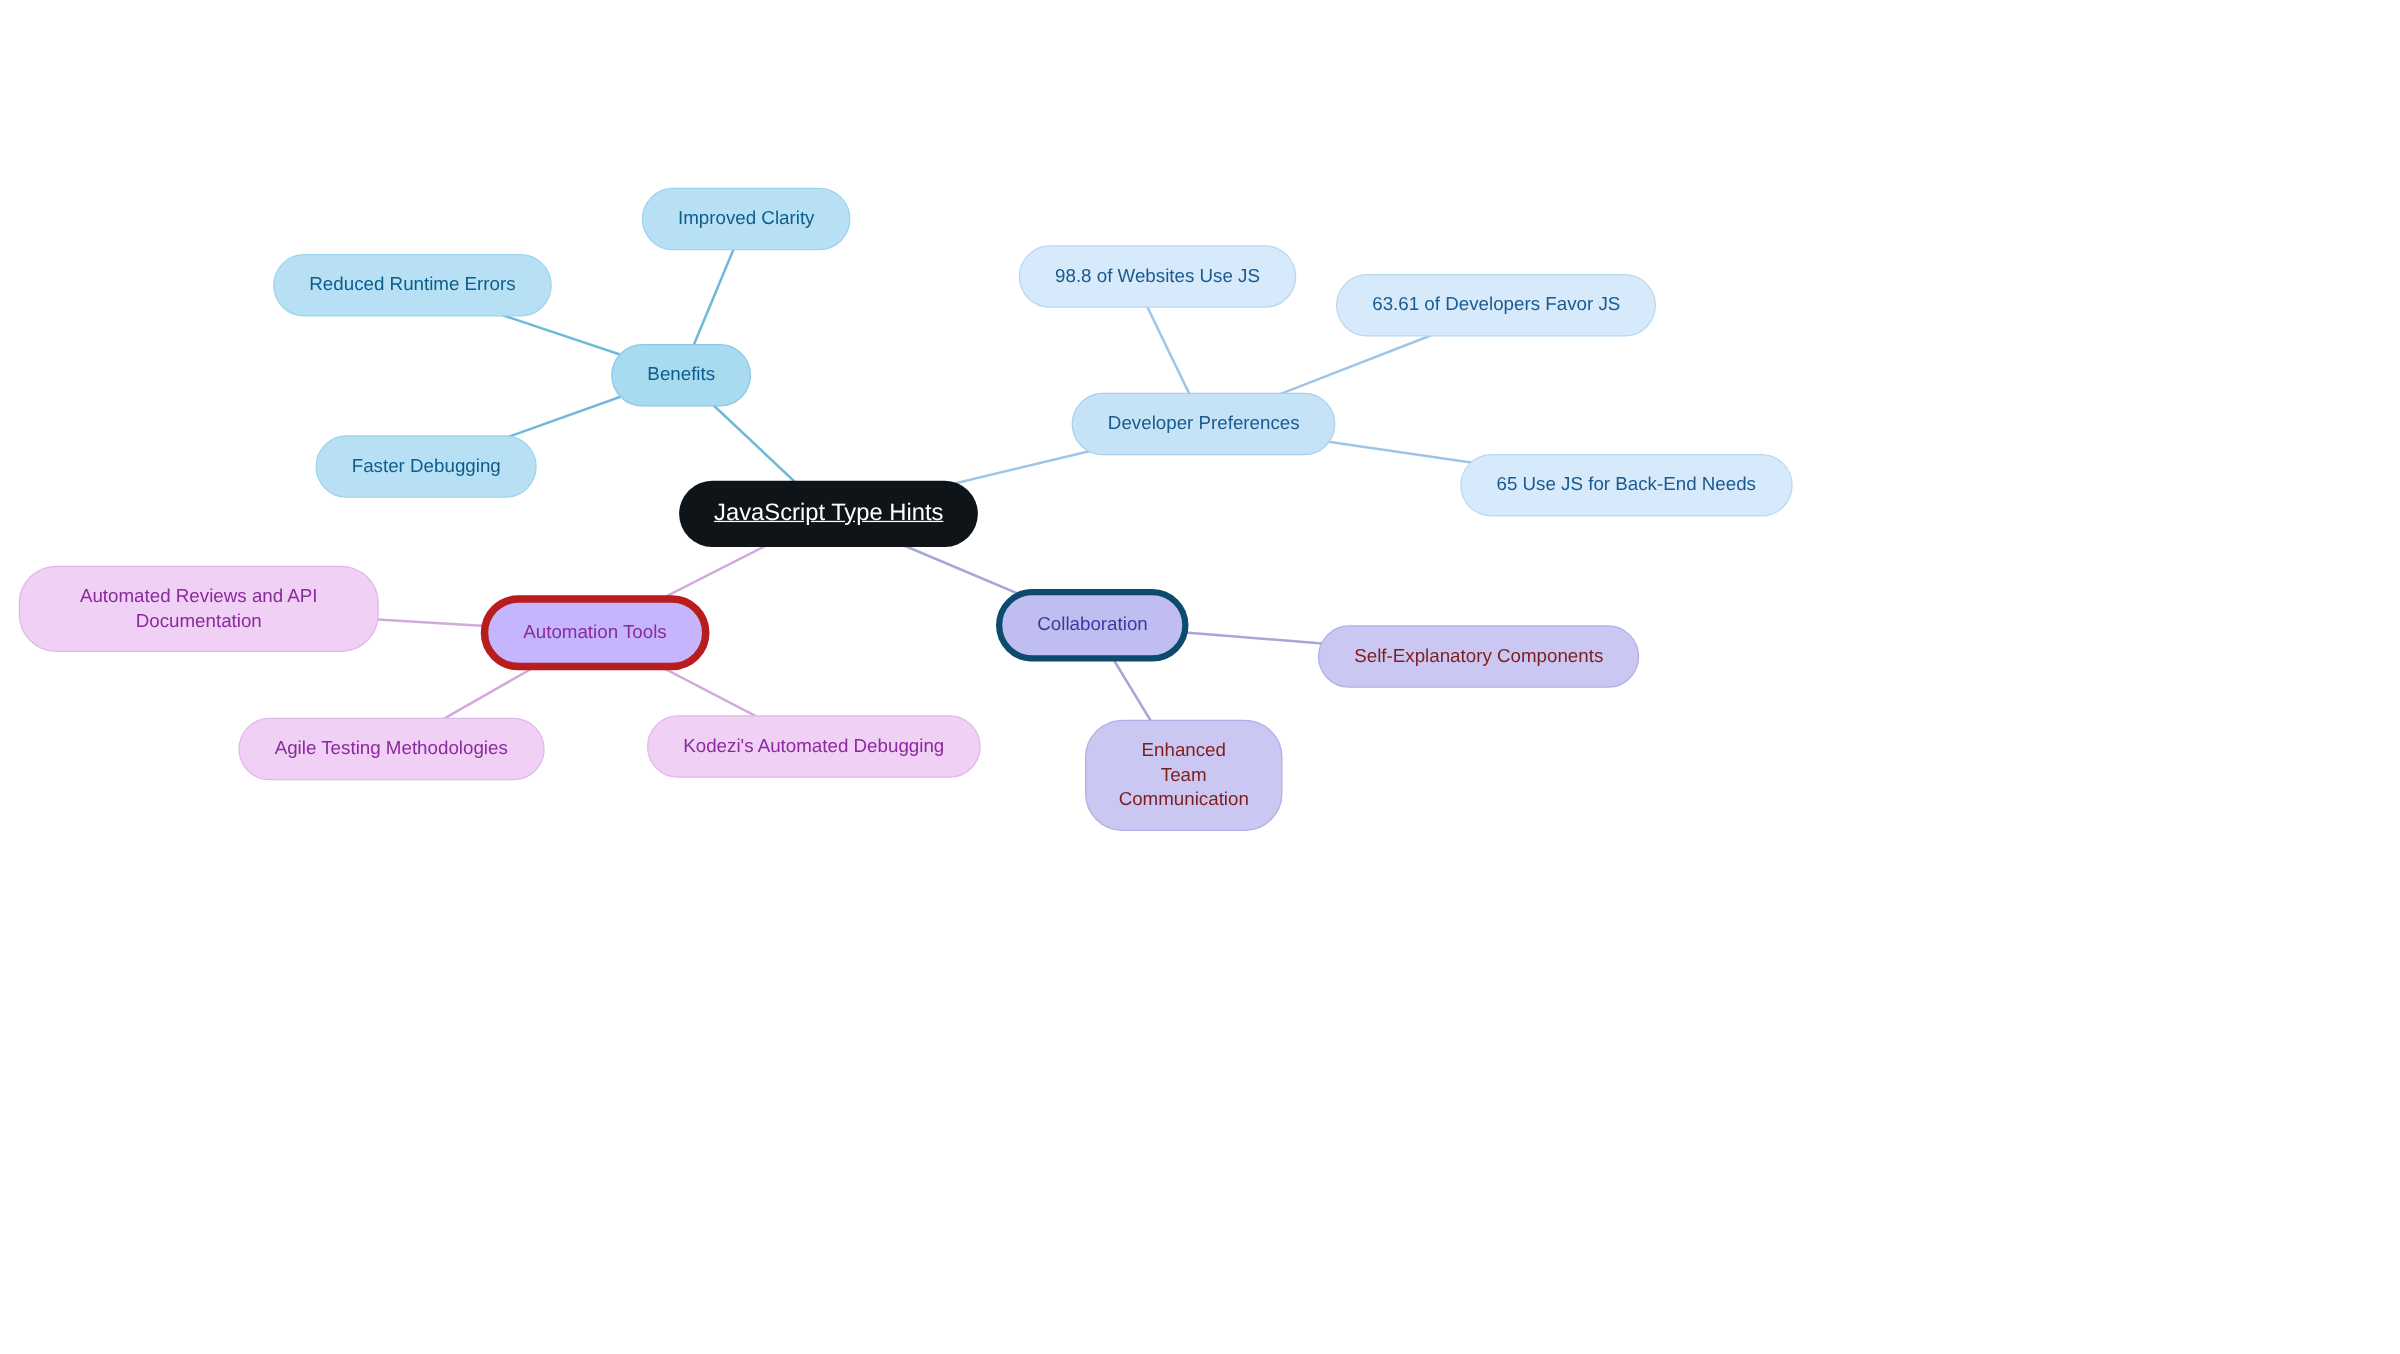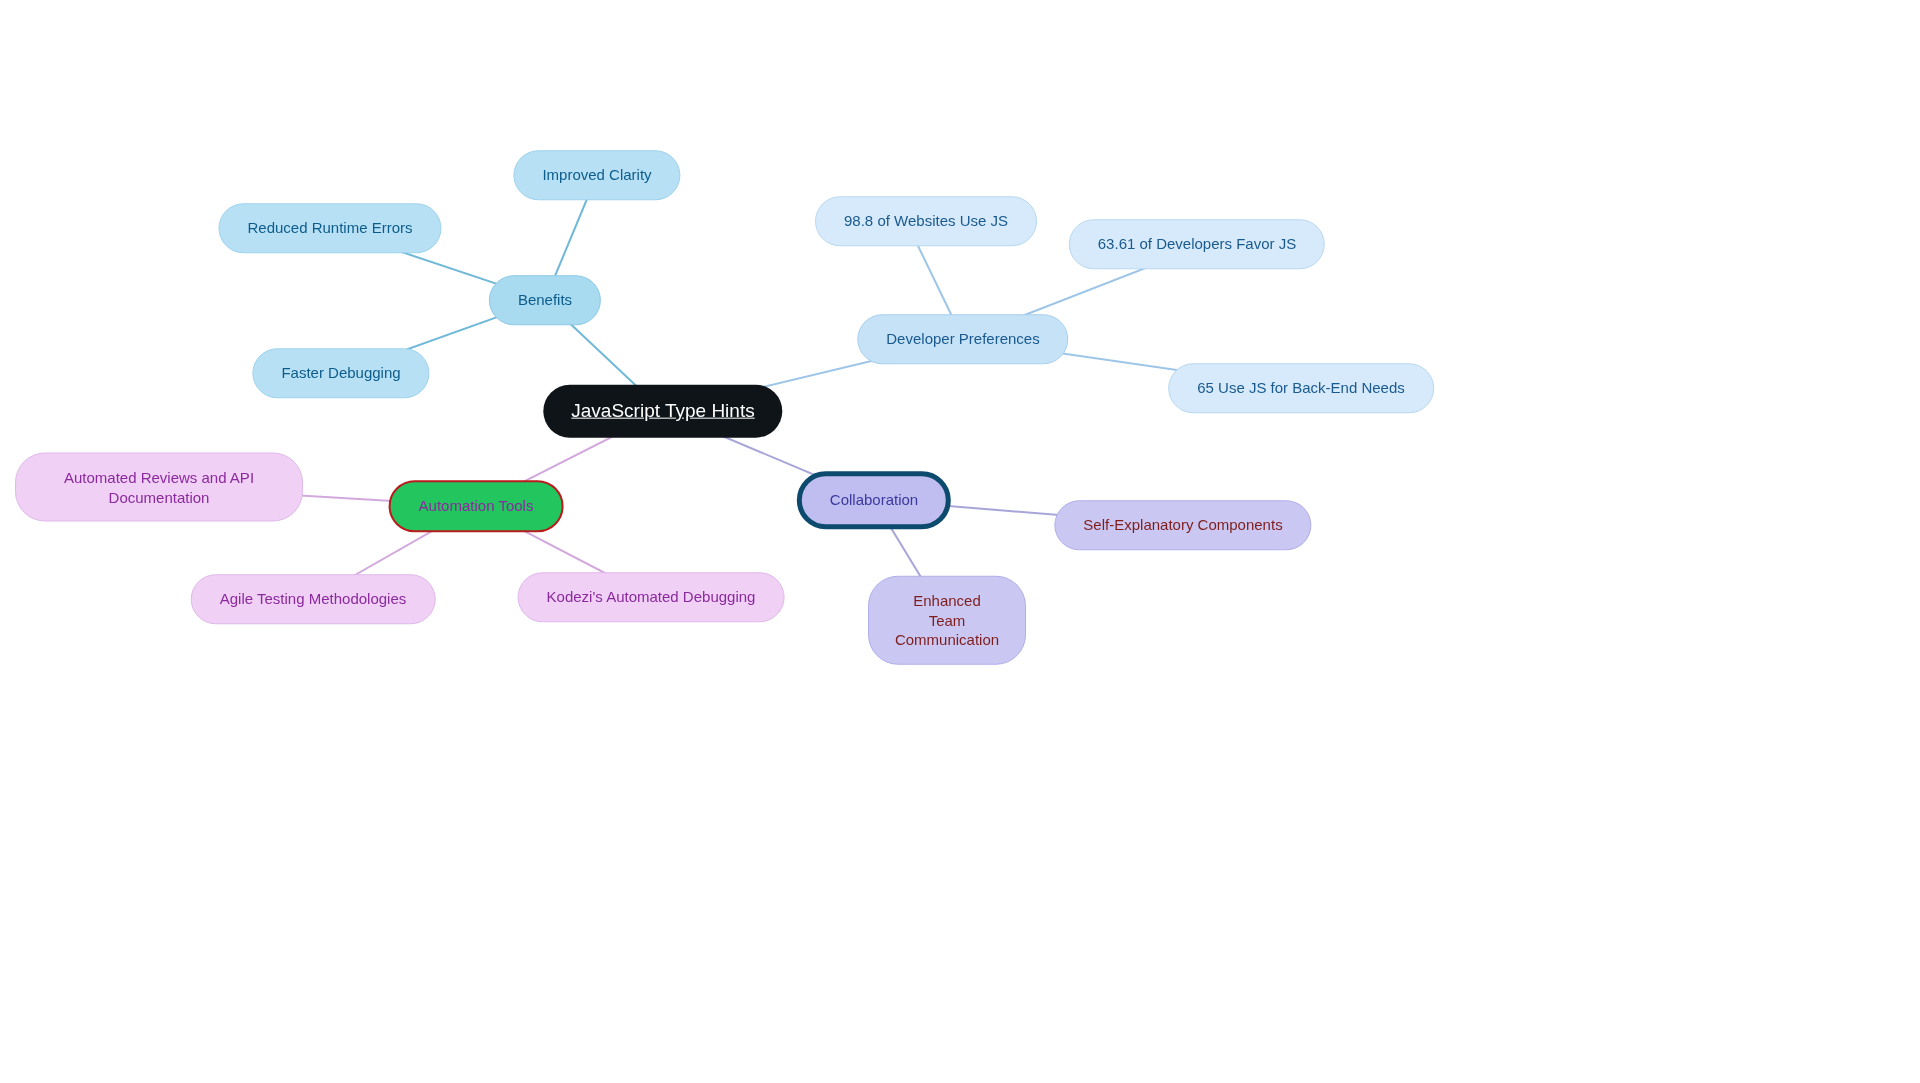--- a/index.html
+++ b/index.html
@@ -49,23 +49,23 @@
     background: #c5e2f7;
     color: #1a5a8f;
     border: 1px solid #a8d0ee;
   }
   .lightblue-leaf {
     background: #d6eafb;
     color: #1a5a8f;
     border: 1px solid #b8d8f0;
   }
   .pink-hub {
-    background: #22c55e;
+    background: #c4b5fd;
     color: #8b2a9e;
-    border: 2px solid #b91c1c;
+    border: 6px solid #b91c1c;
     align-items: flex-end;
   }
   .pink-leaf {
     background: #f0d0f5;
     color: #8b2a9e;
     border: 1px solid #e0b8ea;
   }
   .purple-hub {
     background: #c0bef0;
     color: #3a3a9e;

